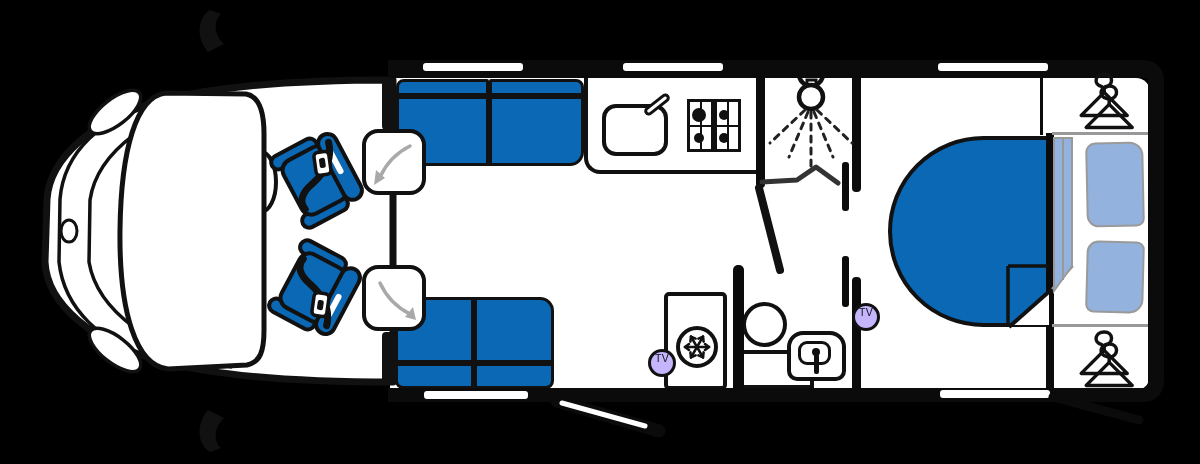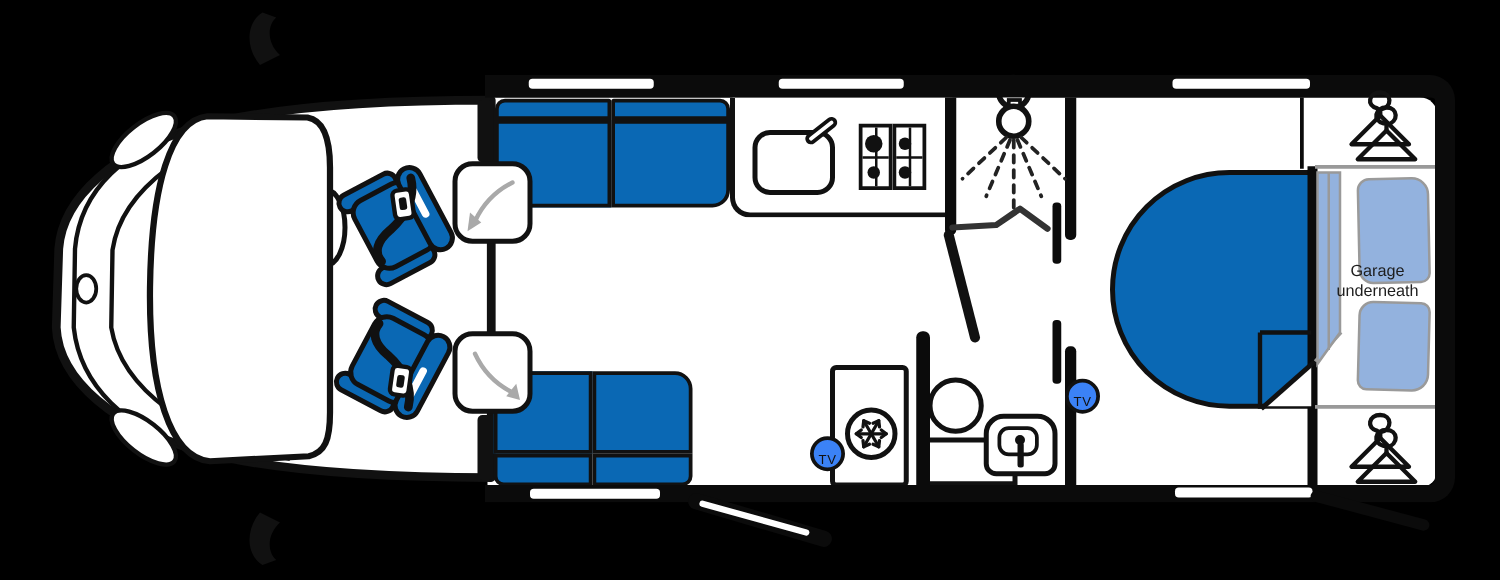--- a/index.html
+++ b/index.html
@@ -9,21 +9,21 @@
   html,body{margin:0;padding:0;background:#000;}
   #stage{position:relative;width:1200px;height:464px;background:#000;overflow:hidden;
          font-family:"Liberation Sans", sans-serif;}
   #stage *{box-sizing:border-box;}
   .abs{position:absolute;}
   .blue{background:var(--upholstery);border:3px solid var(--outline);}
   .white-box{background:#fff;border:4px solid var(--outline);}
   .wallbar{background:var(--wall_black);}
   .window-slit{background:#fff;border-radius:3px;}
   .tv-badge{width:28px;height:28px;border:3.5px solid var(--outline);border-radius:50%;
-            background:#3b82f6;display:flex;align-items:flex-end;justify-content:center;
+            background:#c4b5fd;display:flex;align-items:flex-start;justify-content:center;
             font-size:10.5px;color:#111;letter-spacing:.4px;z-index:10;}
   .hobp{position:absolute;background:#fff;border:3px solid var(--outline);}
   .hobp .v{position:absolute;left:50%;top:0;width:2px;height:100%;background:var(--outline);margin-left:-1px;}
   .hobp .h{position:absolute;top:50%;left:0;height:2px;width:100%;background:var(--outline);margin-top:-1px;}
   .burner{position:absolute;background:var(--outline);border-radius:50%;z-index:6;}
   .pillow{background:var(--bedding);border:2.5px solid #9a9a9a;z-index:6;}
   #garage-label{z-index:11;width:112px;text-align:center;font-size:13px;line-height:15.5px;color:#1d1d1d;}
   svg{display:block;}
 </style>
 </head>
@@ -111,24 +111,20 @@
   </div>
 
   <div class="abs" style="left:888px;top:136px;width:163px;height:191px;background:var(--upholstery);border:4px solid var(--outline);border-radius:98px 0 0 98px;z-index:4;"></div>
   <div class="abs wallbar" style="left:1046px;top:133px;width:8px;height:258px;z-index:6;"></div>
   <div class="abs wallbar" style="left:1040px;top:78px;width:3px;height:57px;z-index:6;"></div>
   <div class="abs" style="left:1052px;top:132px;width:105px;height:3px;background:var(--divider_gray);z-index:6;"></div>
   <div class="abs" style="left:1052px;top:324px;width:105px;height:3px;background:var(--divider_gray);z-index:6;"></div>
 
   <div class="abs pillow" style="left:1086px;top:142px;width:58px;height:85px;border-radius:10px 14px 8px 12px;transform:rotate(-1.2deg);"></div>
   <div class="abs pillow" style="left:1086px;top:241px;width:58px;height:72px;border-radius:12px 8px 14px 8px;transform:rotate(1.5deg);"></div>
-  <div class="abs" id="garage-label" style="left:1046px;top:209px;">
-    <div>Garage</div>
-    <div>underneath</div>
-  </div>
 
   <div class="abs white-box" style="left:362px;top:129px;width:64px;height:66px;border-radius:16px;z-index:6;">
     <svg width="56" height="58" viewBox="0 0 56 58">
       <path d="M 14 44 C 20 31 30 20 44 13" fill="none" stroke="var(--arrow_gray)" stroke-width="3.5" stroke-linecap="round"></path>
       <polygon points="8,52 19,45 10,37" fill="var(--arrow_gray)"></polygon>
     </svg>
   </div>
   <div class="abs white-box" style="left:362px;top:265px;width:64px;height:66px;border-radius:16px;z-index:6;">
     <svg width="56" height="58" viewBox="0 0 56 58">
       <path d="M 14 14 C 20 27 30 38 44 45" fill="none" stroke="var(--arrow_gray)" stroke-width="3.5" stroke-linecap="round"></path>

